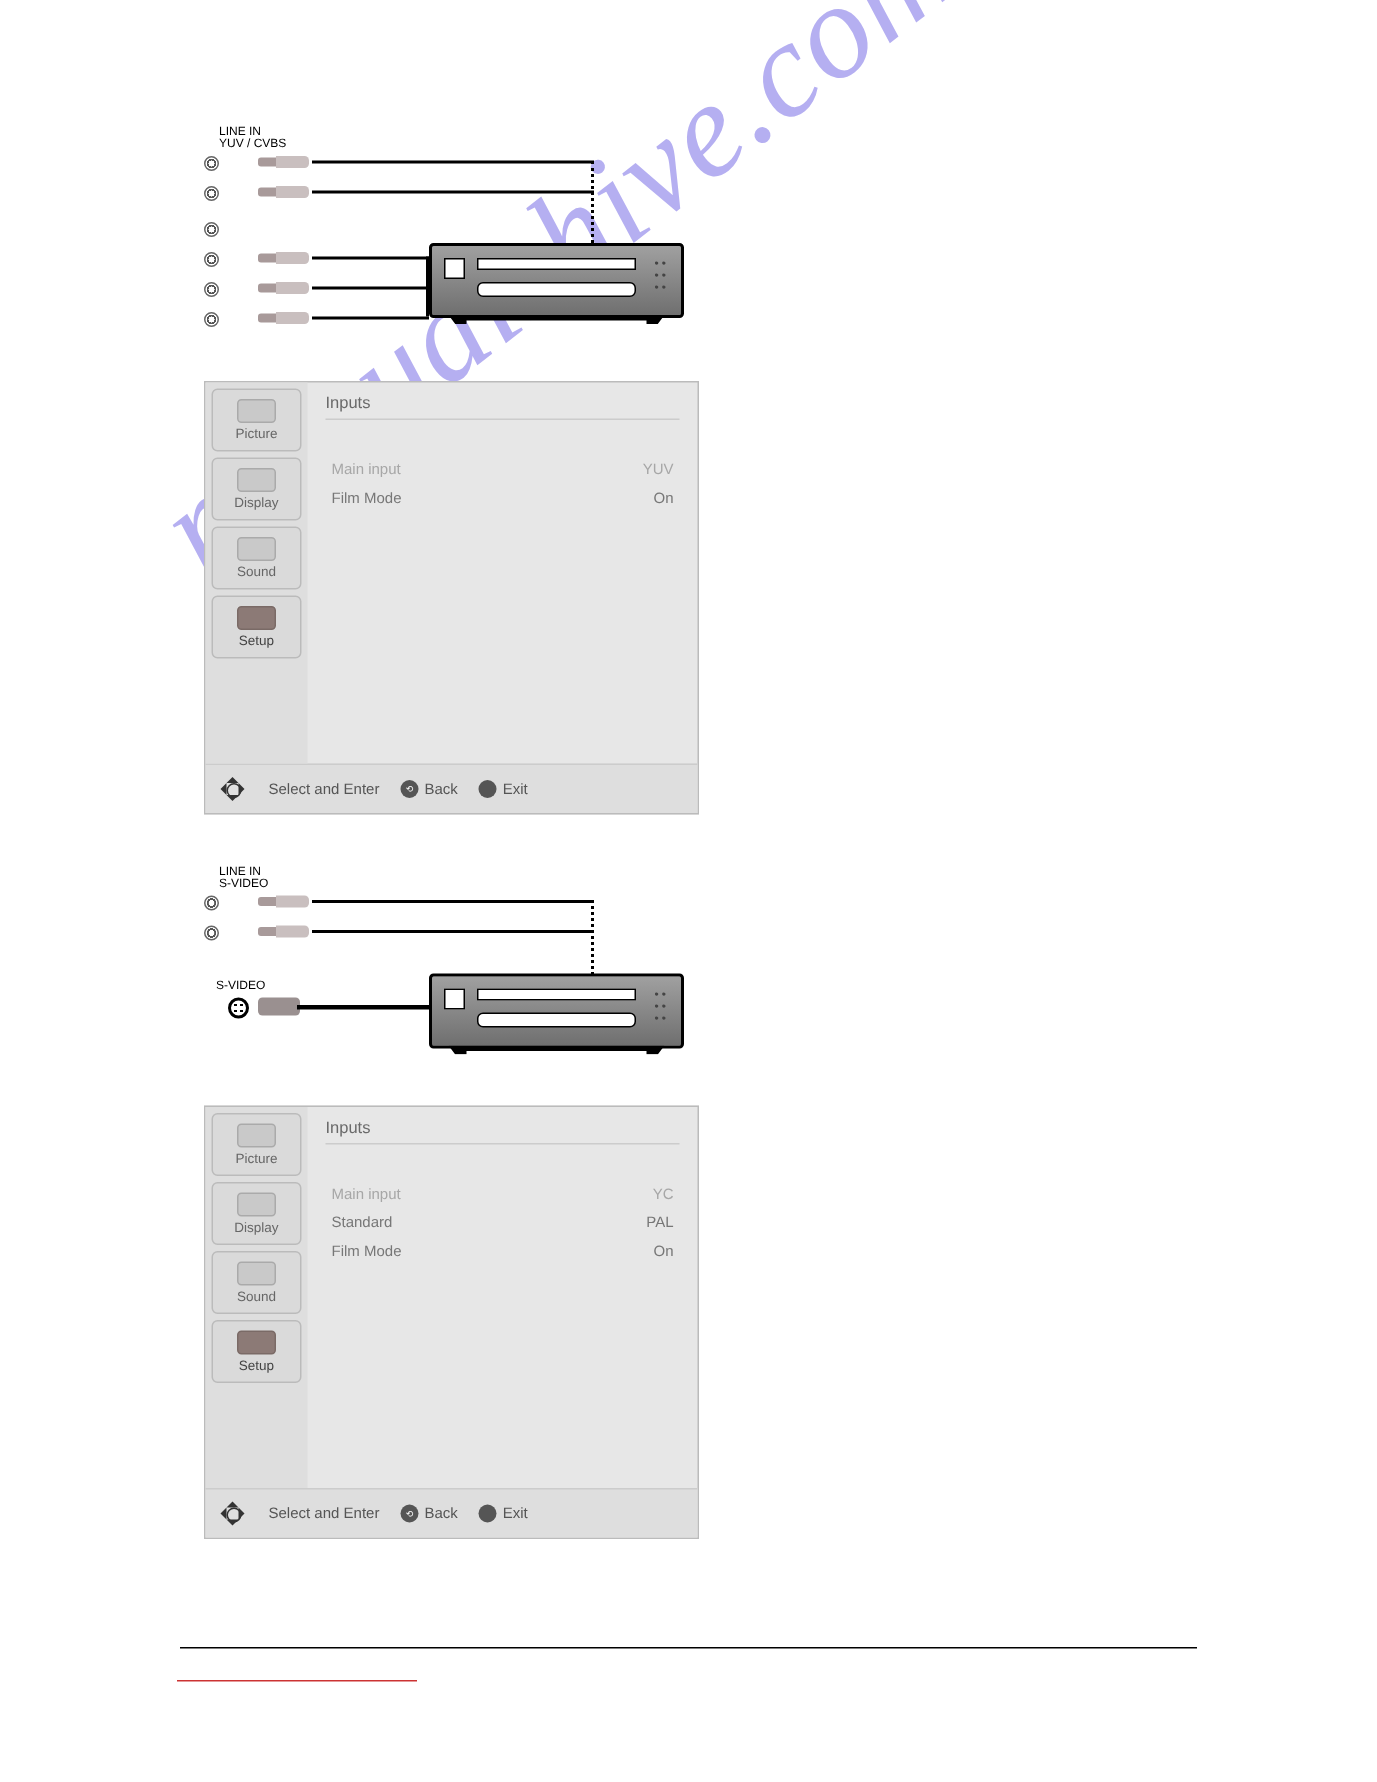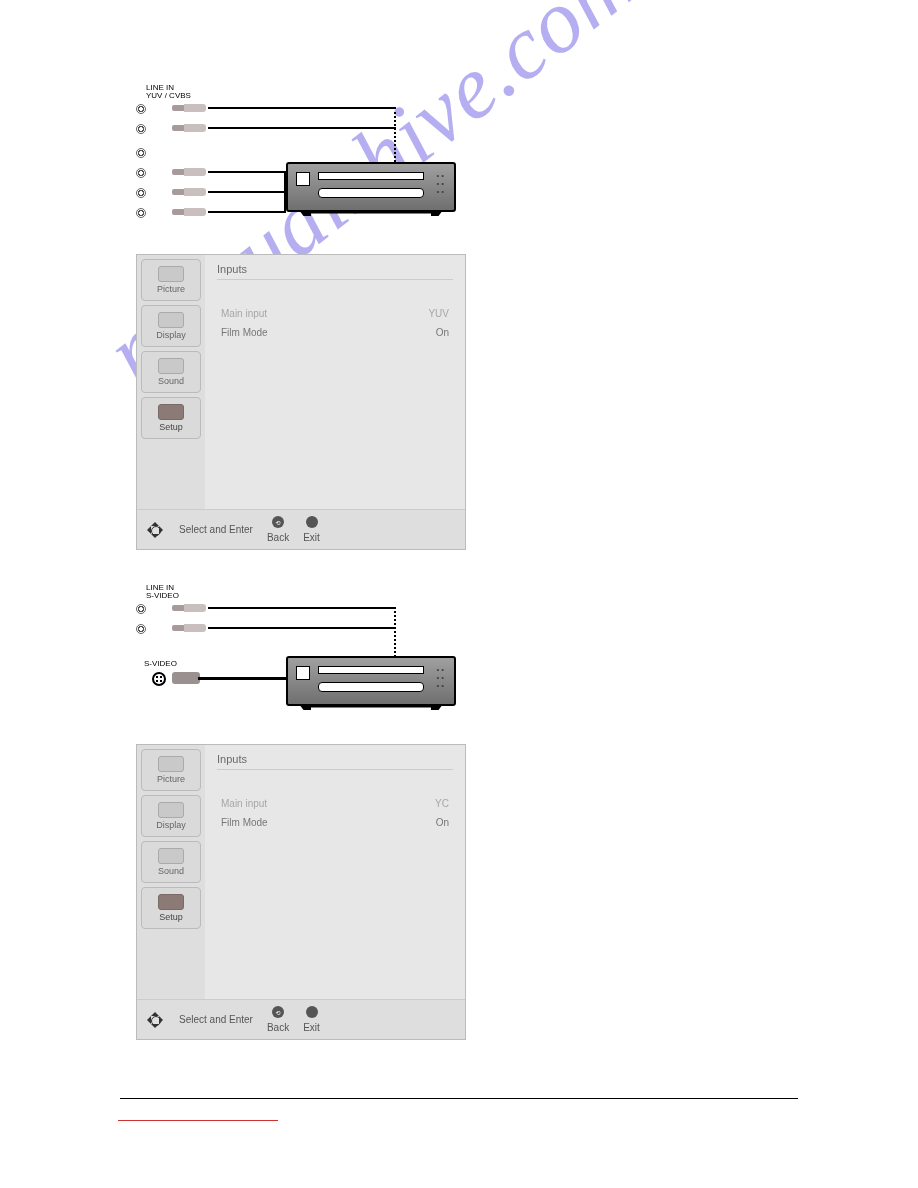--- a/index.html
+++ b/index.html
@@ -217,21 +217,21 @@
   .nav-icon span {
     position: absolute;
     width: 0; height: 0;
     border: 4px solid transparent;
   }
   .nav-icon .up { left: 6px; top: -2px; border-bottom-color: #333; }
   .nav-icon .dn { left: 6px; bottom: -2px; border-top-color: #333; }
   .nav-icon .lf { top: 6px; left: -2px; border-right-color: #333; }
   .nav-icon .rt { top: 6px; right: -2px; border-left-color: #333; }
   .pill {
-    display: inline-flex; align-items: center; gap: 4px; flex-direction: column;
+    display: inline-flex; align-items: flex-end; gap: 4px;
   }
   .pill .dot {
     width: 12px; height: 12px; border-radius: 50%;
     background: #555;
     display: inline-block;
   }
   .pill .dot.sm {
     width: 12px; height: 12px;
     background: #555;
     font-size: 6px; color: #fff;
@@ -410,20 +410,24 @@
         </div>
         <div class="tab blank"></div>
       </div>
       <div class="osd-main">
         <div class="osd-title">Inputs</div>
         <div class="osd-row hl">
           <span>Main input</span>
           <span>YC</span>
         </div>
         <div class="osd-row">
+          <span>Standard</span>
+          <span>PAL</span>
+        </div>
+        <div class="osd-row">
           <span>Film Mode</span>
           <span>On</span>
         </div>
       </div>
     </div>
     <div class="osd-foot">
       <div class="nav-icon">
         <span class="up"></span>
           <span class="dn"></span>
           <span class="lf"></span>

